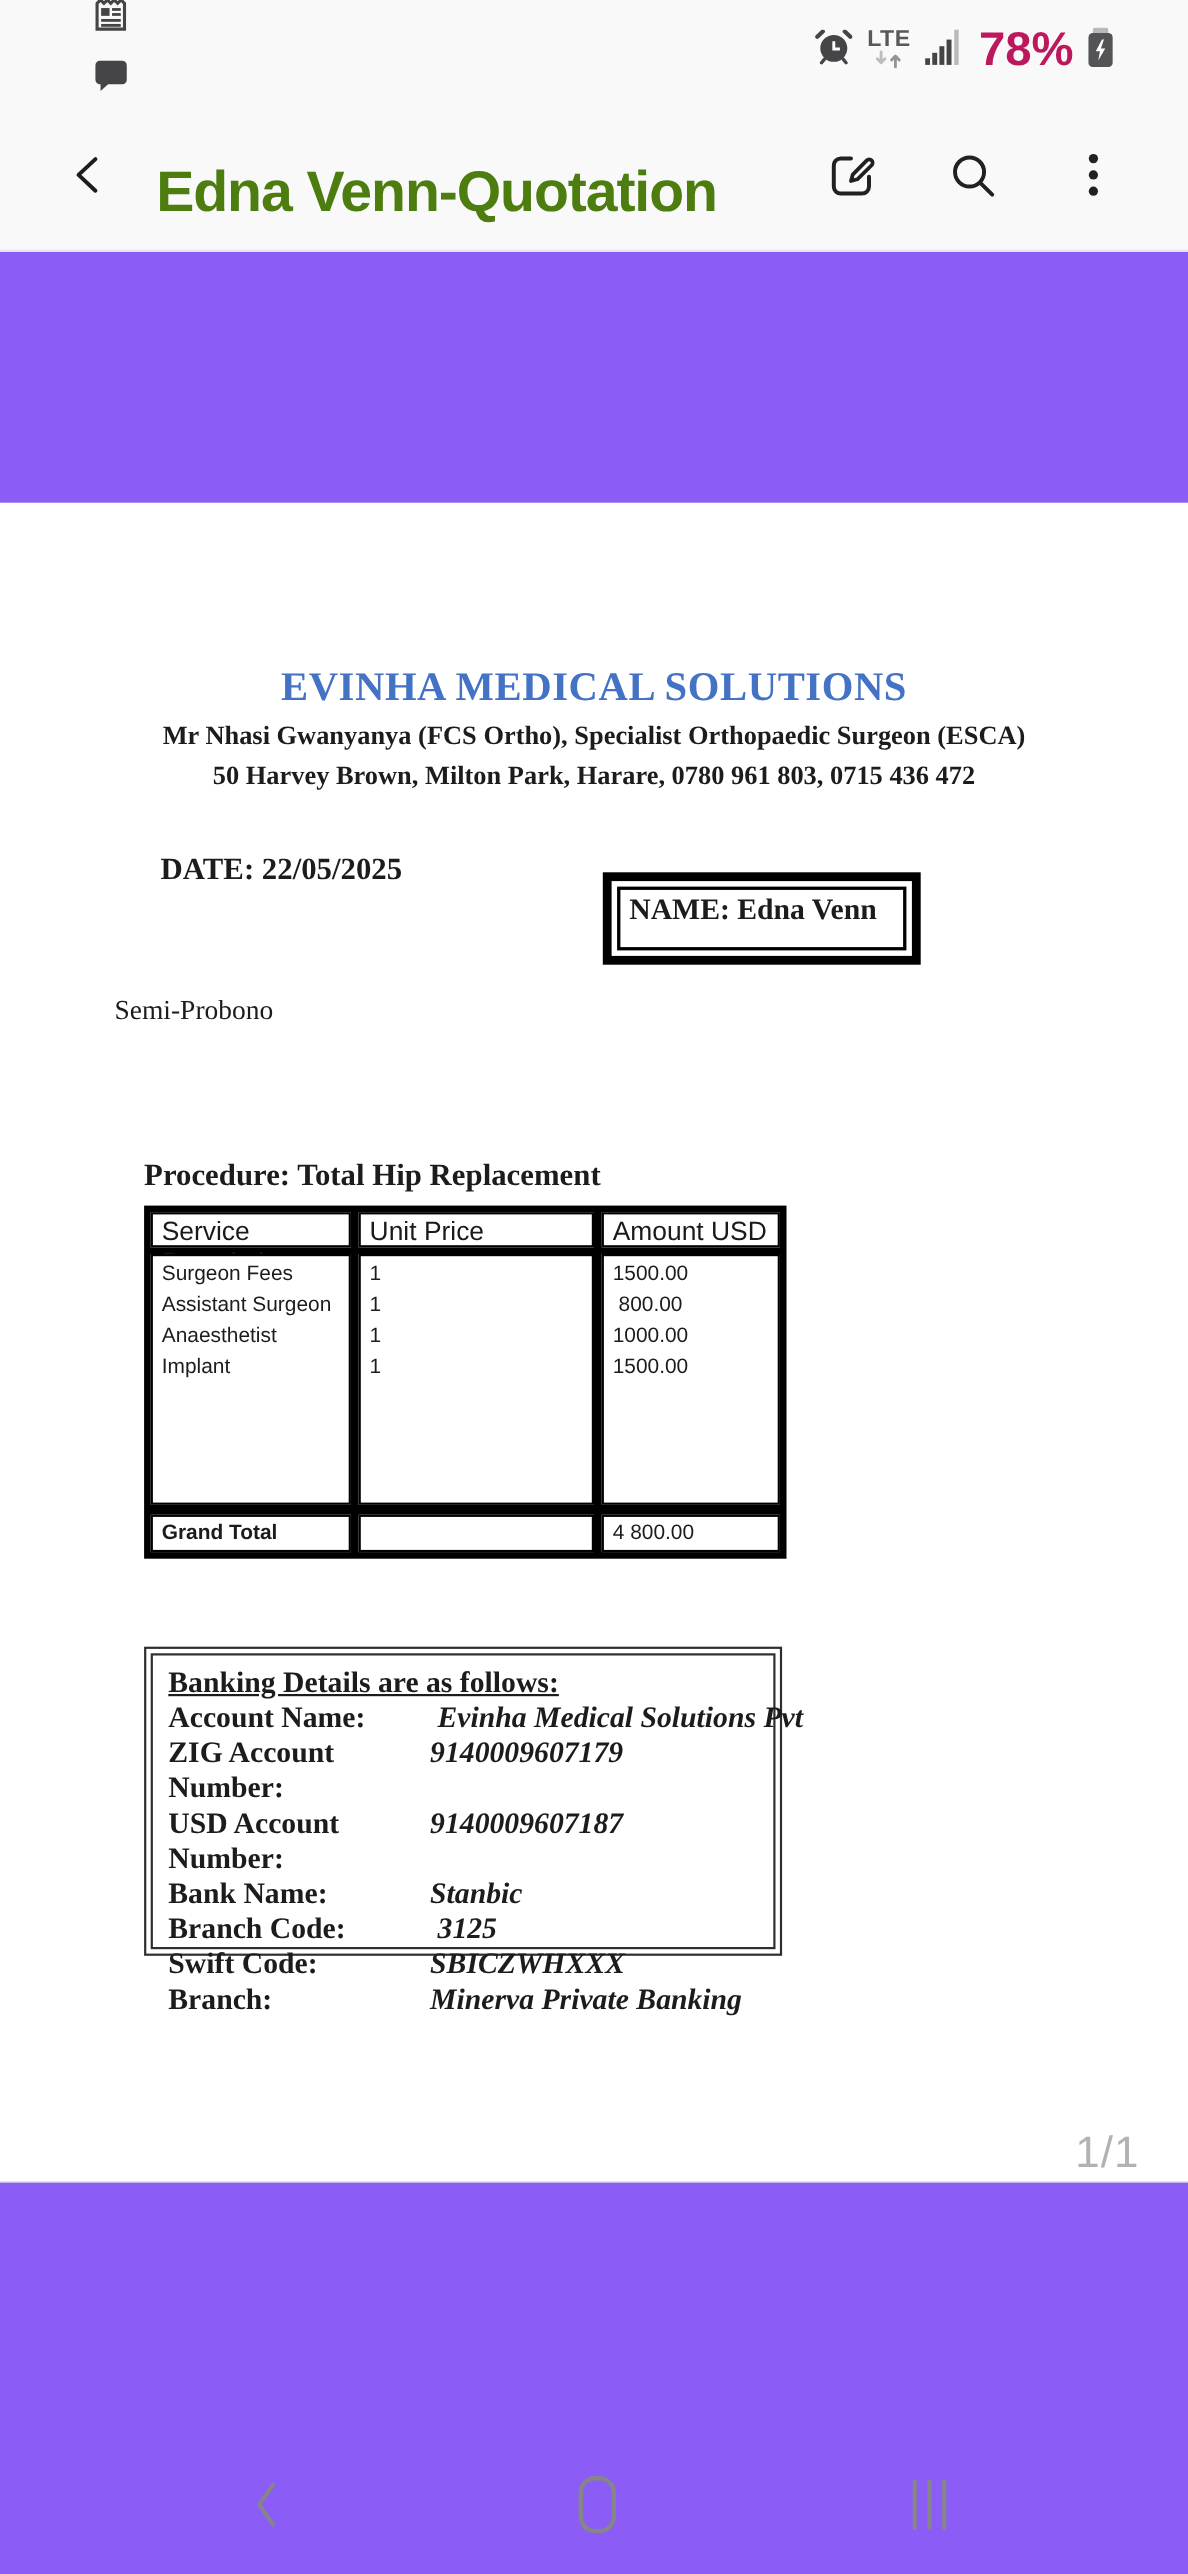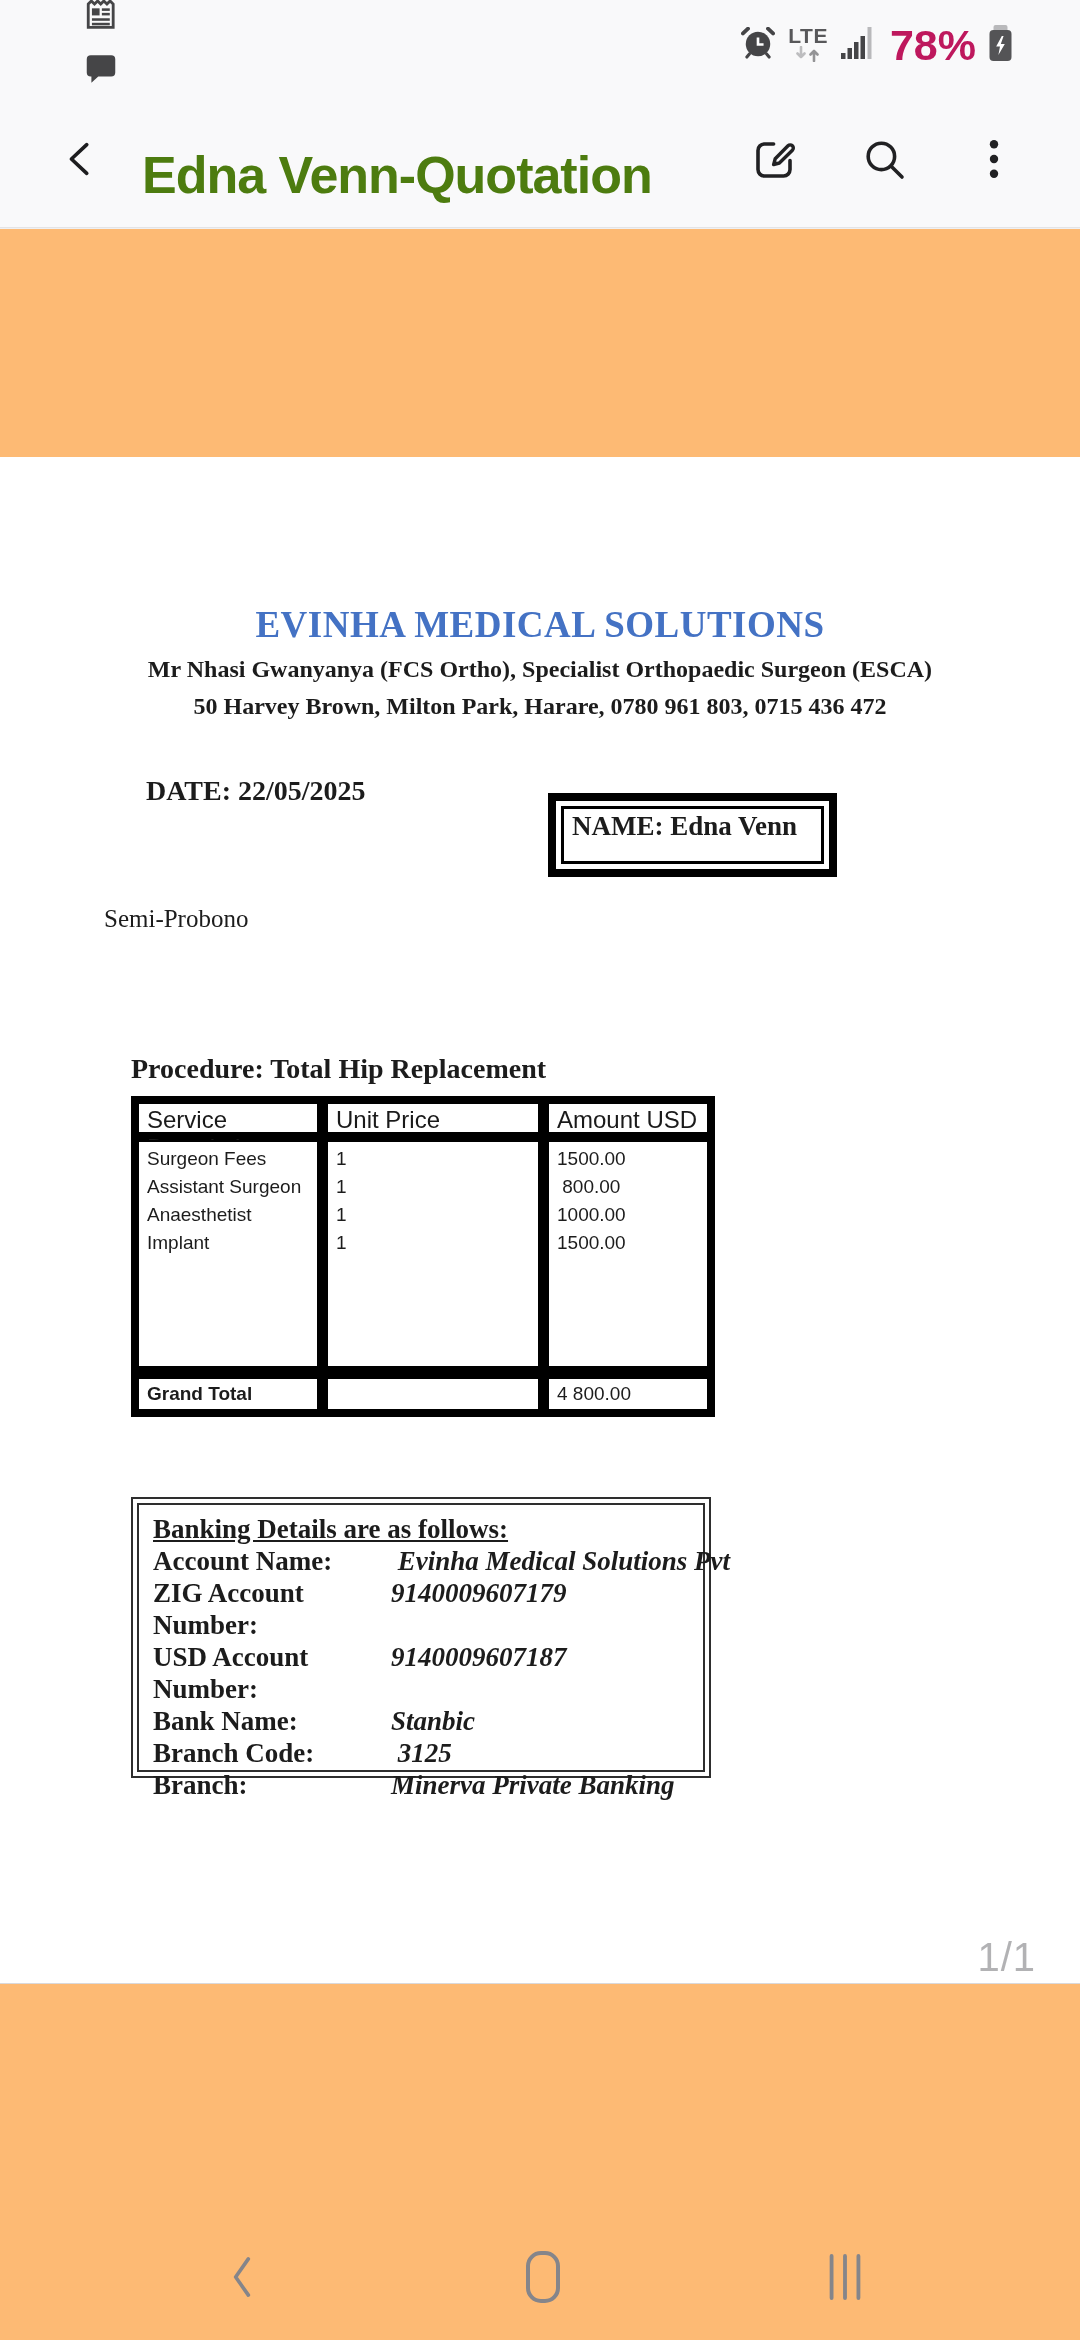--- a/index.html
+++ b/index.html
@@ -28,21 +28,21 @@
   }
   .hdr-back { width:46px; height:46px; flex:0 0 auto; cursor:pointer; }
   .hdr-title {
     font-size:52px; font-weight:800; color:#4d7c0f; letter-spacing:-1px;
     margin-left:38px; white-space:nowrap; overflow:hidden;margin-top:32px;
   }
   .hdr-actions { margin-left:auto; display:flex; align-items:center; gap:62px; }
   .hdr-actions .act { width:48px; height:48px; cursor:pointer; }
 
   
-  .viewer { position:absolute; top:229px; left:0; width:1080px; height:2111px; background:#fdba74; }
+  .viewer { position:absolute; top:229px; left:0; width:1080px; height:2111px; background:#8b5cf6; }
   .page {
     position:absolute; top:228px; left:0; width:1080px; height:1527px;
     background:#ffffff; border-bottom:1px solid #d9d9db;
     font-family:"Liberation Serif", serif; color:#1c1c1c;
   }
   .doc-center { position:absolute; left:0; width:1080px; text-align:center; }
   .company { top:146px; font-size:37px; font-weight:bold; color:#4472C4; letter-spacing:0.5px; }
   .sub1 { top:199px; font-size:24px; font-weight:bold; }
   .sub2 { top:236px; font-size:24px; font-weight:bold; }
   .date-line { position:absolute; top:318px; left:146px; font-size:28px; font-weight:bold; }
@@ -254,20 +254,24 @@
           <span class="bank-label">USD Account Number:</span>
           <span class="bank-value">9140009607187</span>
         </div>
         <div class="bank-row">
           <span class="bank-label">Bank Name:</span>
           <span class="bank-value">Stanbic</span>
         </div>
         <div class="bank-row">
           <span class="bank-label">Branch Code:</span>
           <span class="bank-value"> 3125</span>
+        </div>
+        <div class="bank-row">
+          <span class="bank-label">Swift Code:</span>
+          <span class="bank-value">SBICZWHXXX</span>
         </div>
         <div class="bank-row">
           <span class="bank-label">Branch:</span>
           <span class="bank-value">Minerva Private Banking</span>
         </div>
       </div>
     </div>
 
     <div class="page-indicator">1/1</div>
   </div>

